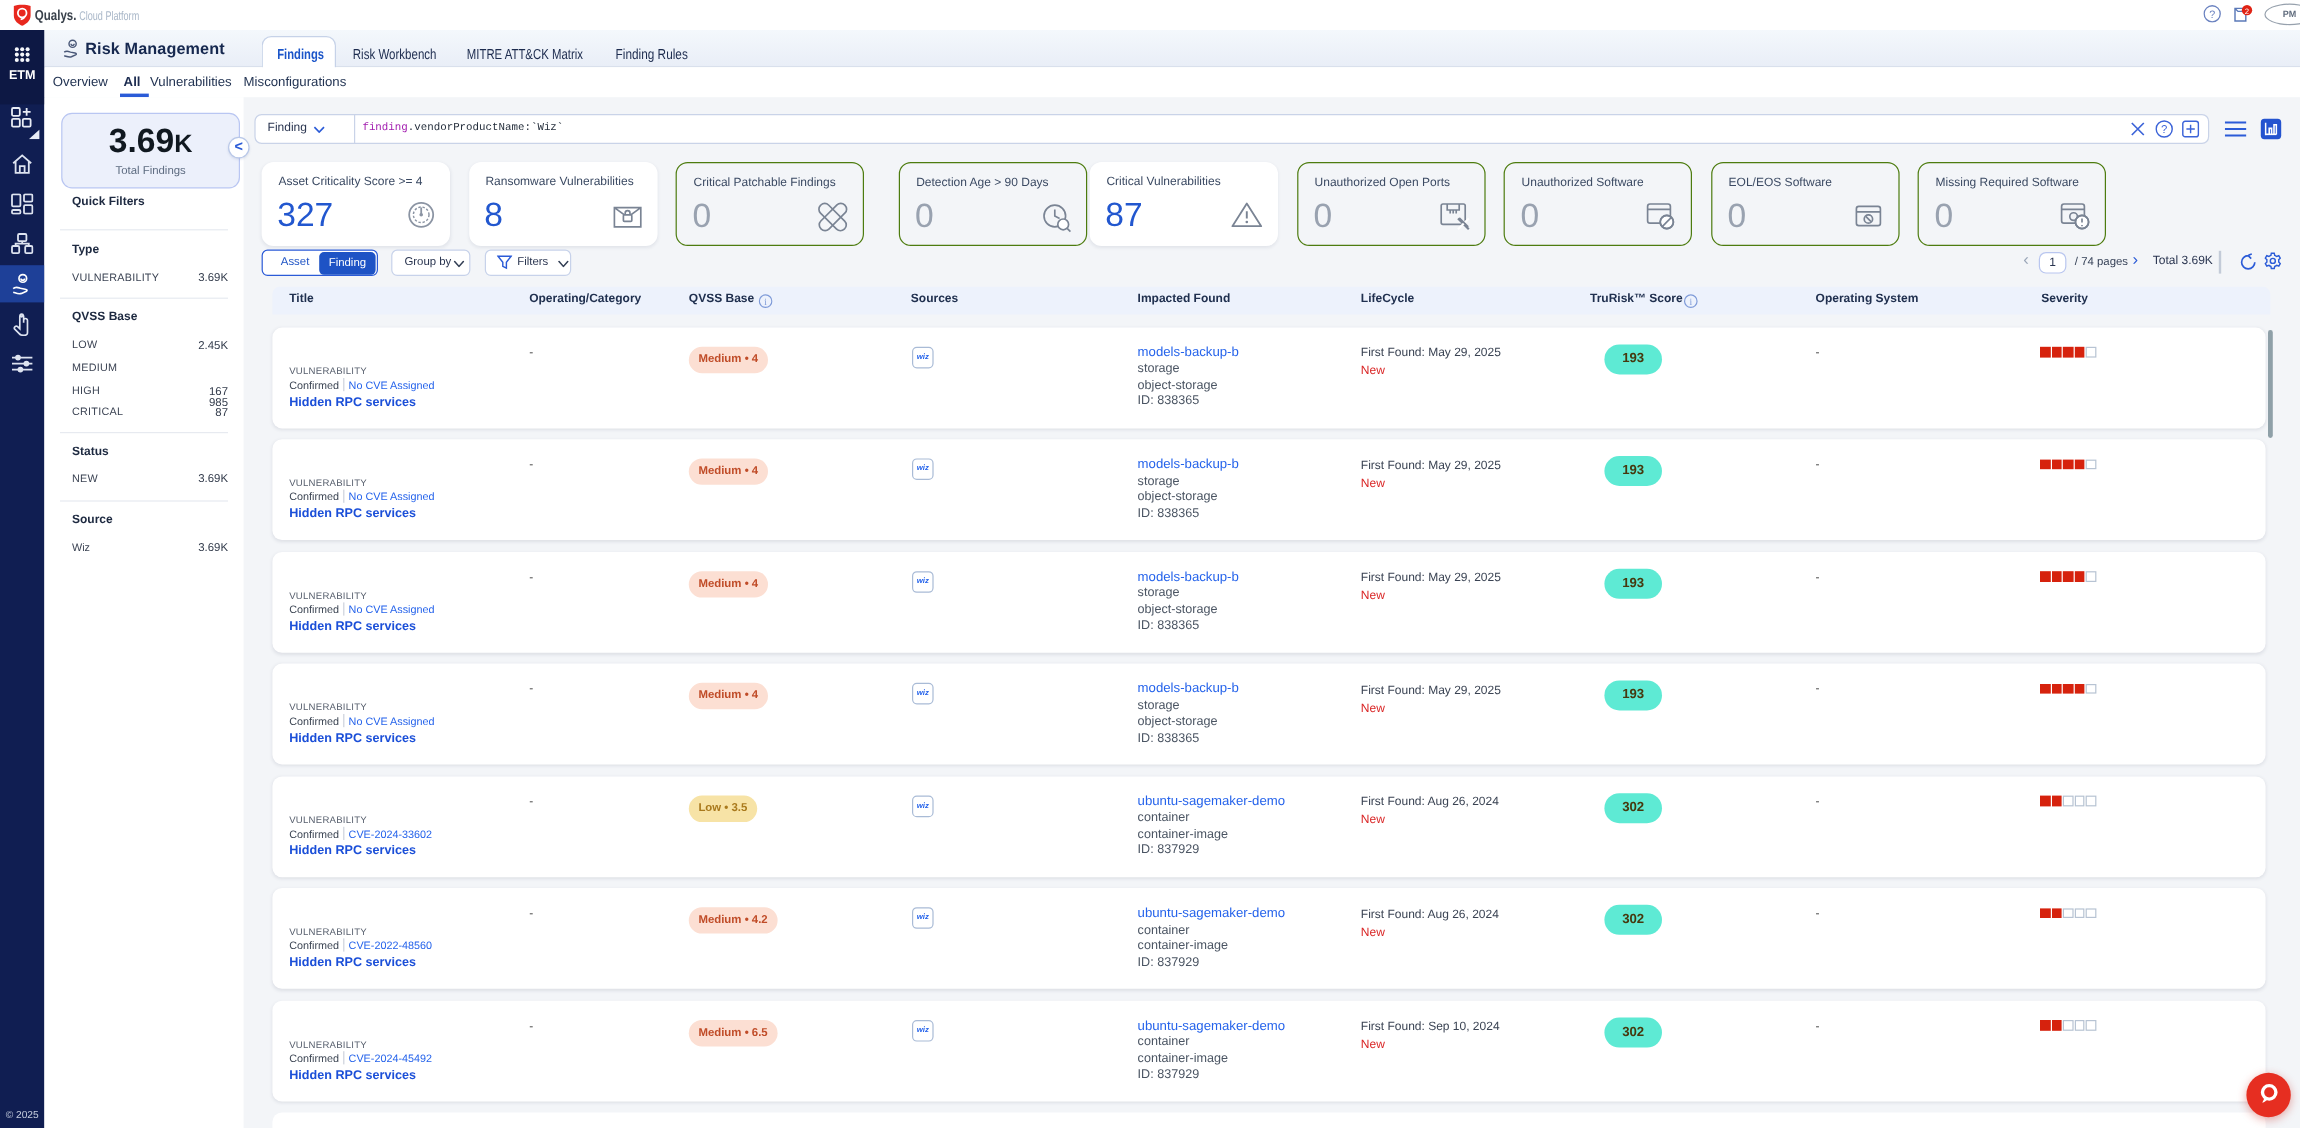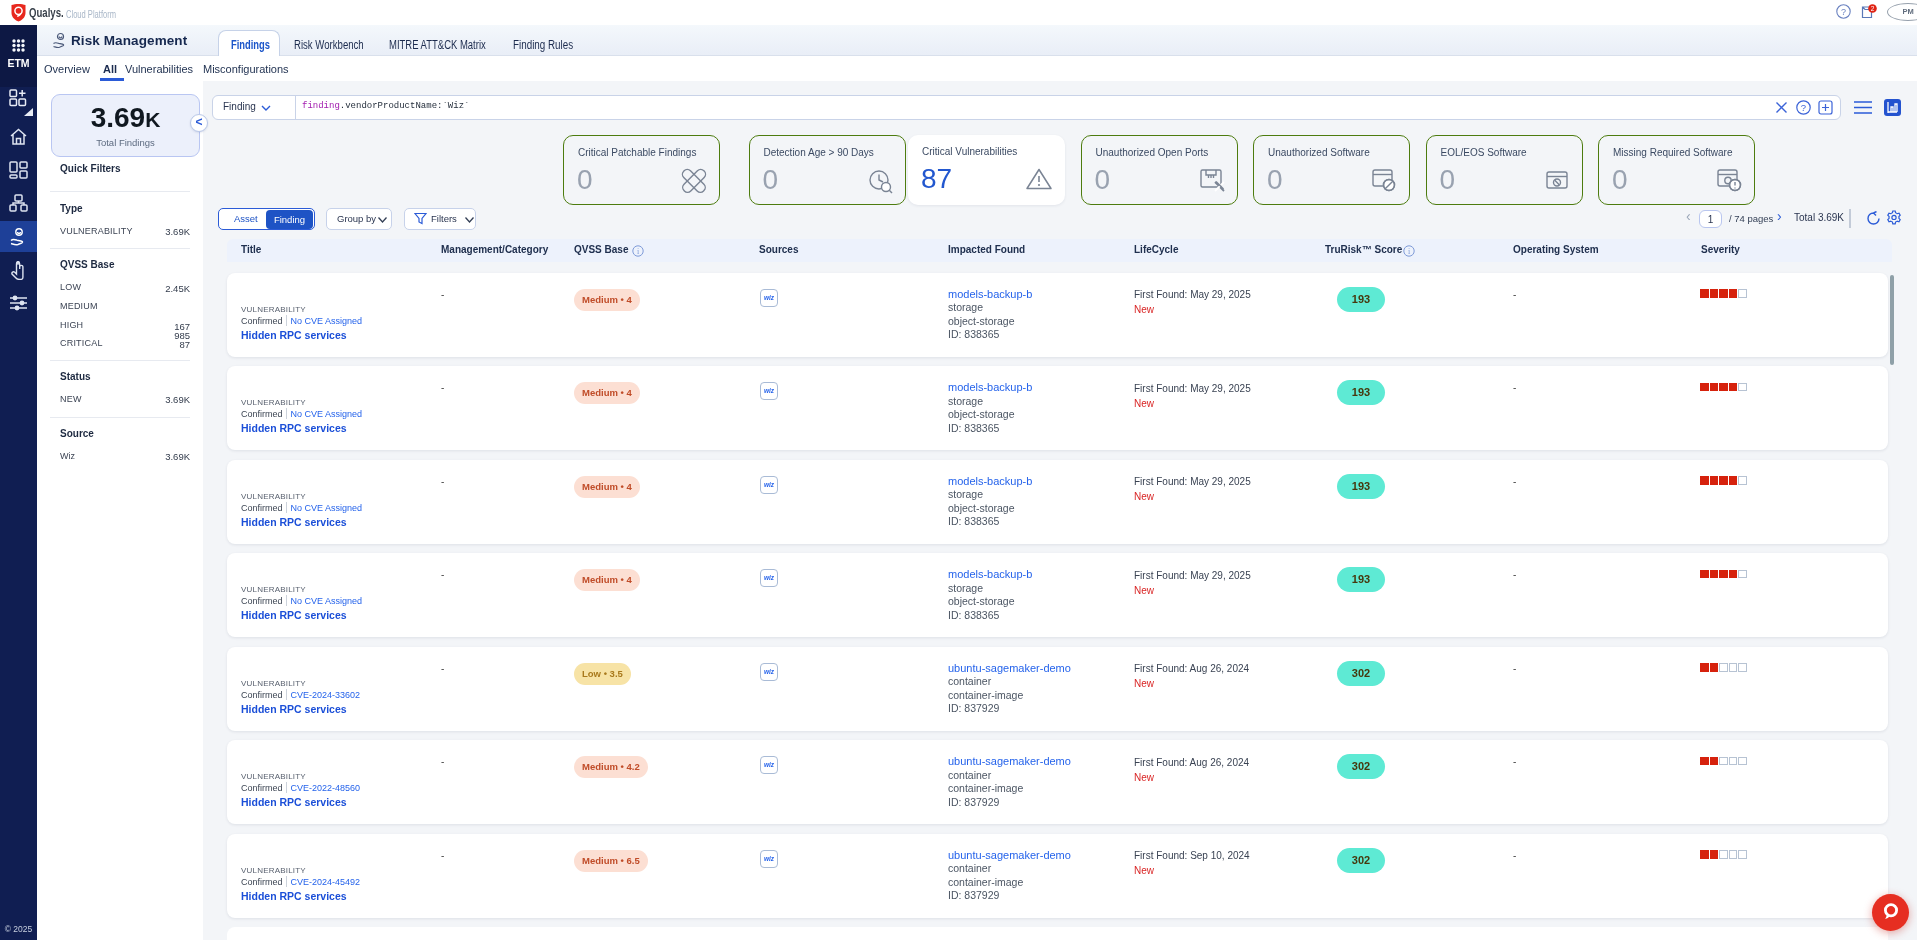--- a/index.html
+++ b/index.html
@@ -207,20 +207,41 @@
       <rect x="1" y="1" width="13" height="13" rx="2" fill="none" stroke="#3b63d8" stroke-width="1.2"></rect>
       <path d="M7.5 4 L7.5 11 M4 7.5 L11 7.5" stroke="#3b63d8" stroke-width="1.2"></path>
     </svg>
   <svg class="abs" style="left:1651px;top:19px" width="18" height="15" viewBox="0 0 18 15">
       <path d="M0 2 L18 2 M0 7.5 L18 7.5 M0 13 L18 13" stroke="#2b5bd7" stroke-width="1.7"></path>
     </svg>
   <div class="abs" style="left:1681px;top:18px;width:17px;height:17px;background:#2453cf;border-radius:3px;"></div>
   <svg class="abs" style="left:1684px;top:21px" width="11" height="11" viewBox="0 0 11 11">
       <path d="M1 0 L1 11 M1 10 L10 10 M4 10 L4 5 L6 5 L6 10 M8 10 L8 2 L10 2 L10 10" stroke="#fff" stroke-width="1.3" fill="none"></path>
     </svg>
+  <div class="kpicard filled" style="left:15px;">
+      <div class="t">Asset Criticality Score &gt;= 4</div>
+      <div class="v">327</div>
+      <svg width="24" height="24" viewBox="0 0 24 24">
+        <circle cx="12" cy="12" r="10" fill="none" stroke="#8b94a3" stroke-width="1.5"></circle>
+        <circle cx="12" cy="12" r="6.5" fill="none" stroke="#8b94a3" stroke-width="1.2" stroke-dasharray="2 1.5"></circle>
+        <path d="M12 12 L12 6" stroke="#8b94a3" stroke-width="1.5"></path>
+        <circle cx="12" cy="12" r="1.5" fill="#8b94a3"></circle>
+      </svg>
+    </div>
+  <div class="kpicard filled" style="left:187.5px;">
+      <div class="t">Ransomware Vulnerabilities</div>
+      <div class="v">8</div>
+      <svg width="26" height="24" viewBox="0 0 26 24">
+        <g fill="none" stroke="#7a8494" stroke-width="1.4">
+          <path d="M2 6 L24 6 L24 22 L2 22 Z M2 6 L13 14 L24 6"></path>
+          <rect x="9.5" y="12" width="7" height="5.5" rx="0.8" fill="#fff"></rect>
+          <path d="M11 12 L11 10.5 a2 2 0 0 1 4 0 L15 12"></path>
+        </g>
+      </svg>
+    </div>
   <div class="kpicard empty" style="left:360.0px;">
       <div class="t">Critical Patchable Findings</div>
       <div class="v">0</div>
       <svg width="26" height="26" viewBox="0 0 26 26">
         <g fill="none" stroke="#7a8494" stroke-width="1.4">
           <rect x="8.2" y="-1.2" width="9.5" height="28" rx="4.5" transform="rotate(45 13 13)"></rect>
           <rect x="8.2" y="-1.2" width="9.5" height="28" rx="4.5" transform="rotate(-45 13 13)"></rect>
         </g>
       </svg>
     </div>
@@ -324,21 +345,21 @@
   <svg class="abs" style="left:1663px;top:130px" width="15" height="15" viewBox="0 0 15 15">
       <path d="M13 7.5 A5.5 5.5 0 1 1 7.5 2 M7.5 2 L10.5 0.5 M7.5 2 L10 4.5" fill="none" stroke="#2b5bd7" stroke-width="1.4"></path>
     </svg>
   <svg class="abs" style="left:1683px;top:129px" width="16" height="16" viewBox="0 0 16 16">
       <path d="M6.8 1 L9.2 1 L9.6 2.8 A5.5 5.5 0 0 1 11.2 3.7 L13 3.1 L14.2 5.2 L12.9 6.5 A5.5 5.5 0 0 1 12.9 8.3 L14.2 9.6 L13 11.7 L11.2 11.1 A5.5 5.5 0 0 1 9.6 12 L9.2 13.8 L6.8 13.8 L6.4 12 A5.5 5.5 0 0 1 4.8 11.1 L3 11.7 L1.8 9.6 L3.1 8.3 A5.5 5.5 0 0 1 3.1 6.5 L1.8 5.2 L3 3.1 L4.8 3.7 A5.5 5.5 0 0 1 6.4 2.8 Z" fill="none" stroke="#2b5bd7" stroke-width="1.2"></path>
       <circle cx="8" cy="7.4" r="2.1" fill="none" stroke="#2b5bd7" stroke-width="1.2"></circle>
     </svg>
 
   <div class="abs" style="left:24px;top:158px;width:1665px;height:23px;background:#edf2fc;border-radius:6px 6px 0 0;"></div>
   <div class="abs" style="top:163px;left:38px;font-size:10px;font-weight:700;color:#20304f;">Title</div>
-  <div class="abs" style="top:163px;left:238px;font-size:10px;font-weight:700;color:#20304f;">Management/Category</div>
+  <div class="abs" style="top:163px;left:238px;font-size:10px;font-weight:700;color:#20304f;">Operating/Category</div>
   <div class="abs" style="top:163px;left:371px;font-size:10px;font-weight:700;color:#20304f;">QVSS Base</div>
   <svg class="abs" style="left:429px;top:164px" width="12" height="12" viewBox="0 0 12 12">
       <circle cx="6" cy="6" r="5.2" fill="none" stroke="#7f9bd8" stroke-width="1"></circle>
       <text x="6" y="9" font-size="8" fill="#7f9bd8" text-anchor="middle" font-family="Liberation Serif">i</text>
     </svg>
   <div class="abs" style="top:163px;left:556px;font-size:10px;font-weight:700;color:#20304f;">Sources</div>
   <div class="abs" style="top:163px;left:745px;font-size:10px;font-weight:700;color:#20304f;">Impacted Found</div>
   <div class="abs" style="top:163px;left:931px;font-size:10px;font-weight:700;color:#20304f;">LifeCycle</div>
   <div class="abs" style="top:163px;left:1122px;font-size:10px;font-weight:700;color:#20304f;">TruRisk™ Score</div>
   <svg class="abs" style="left:1200px;top:164px" width="12" height="12" viewBox="0 0 12 12">

